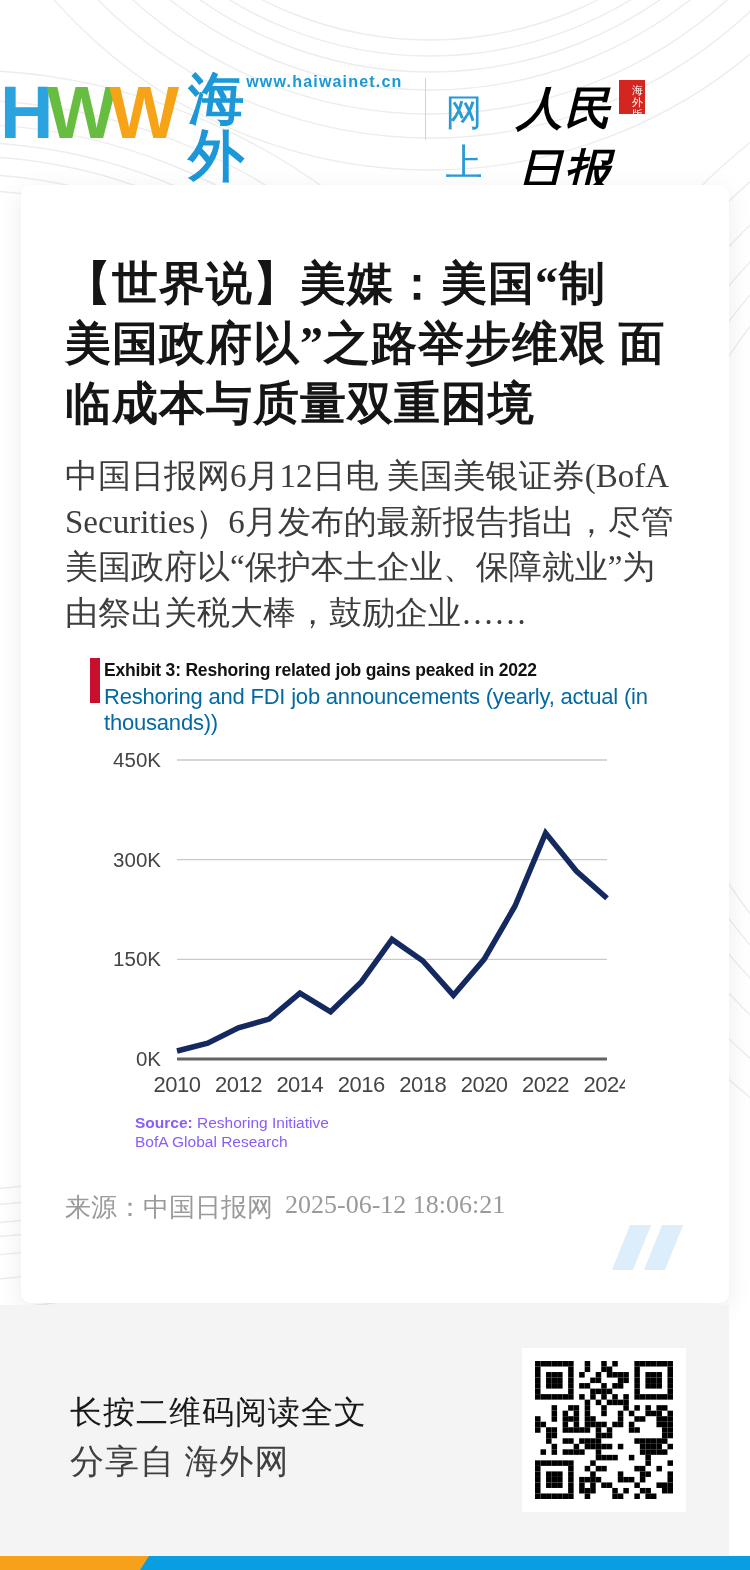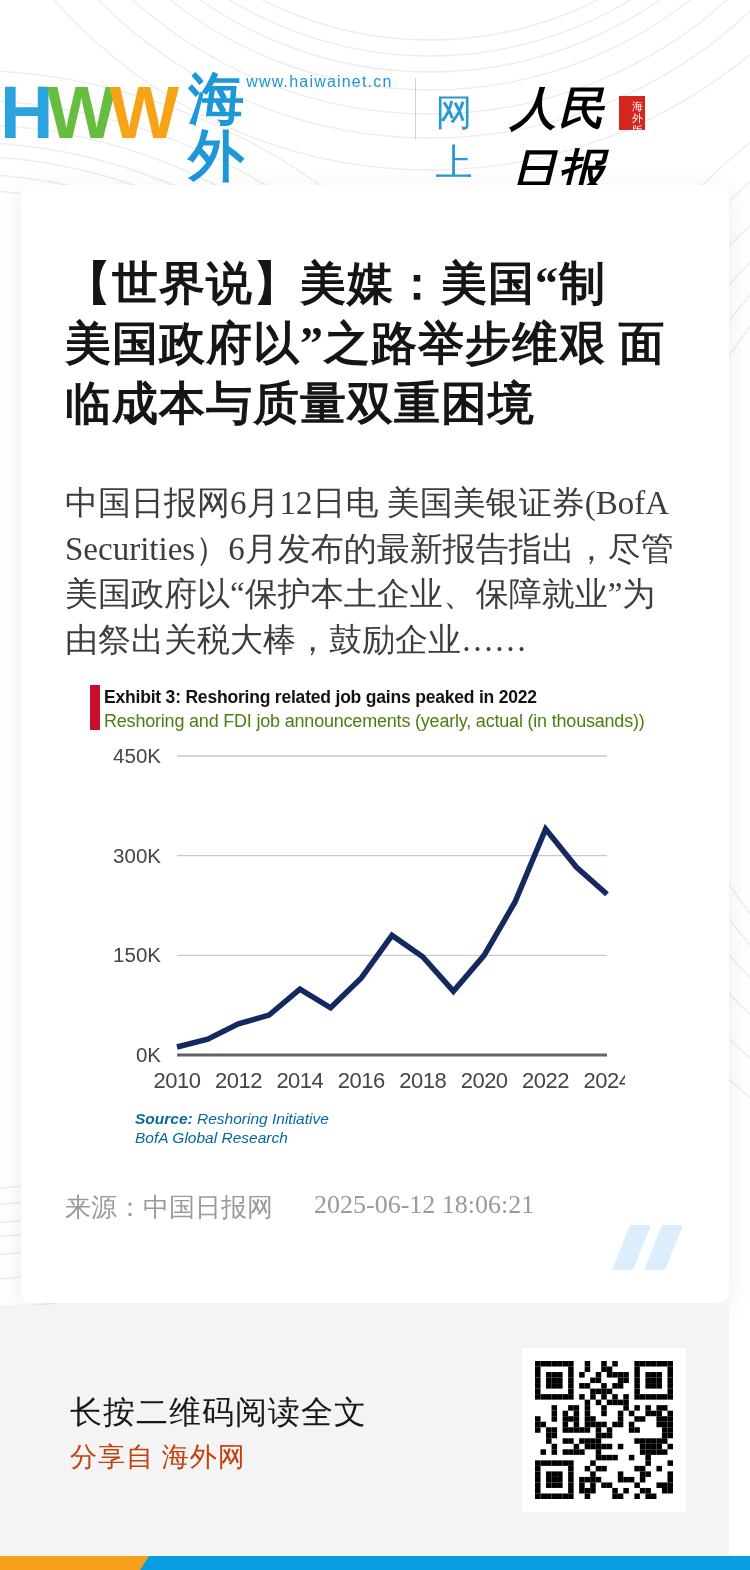--- a/index.html
+++ b/index.html
@@ -14,79 +14,79 @@
   .site-header{
     position:absolute;left:0;top:70px;width:645px;z-index:1;
     display:flex;justify-content:center;align-items:flex-start;
   }
   .hww{
     font-weight:bold;font-size:74px;line-height:1;letter-spacing:-7px;
     margin-top:6px;font-family:"Liberation Sans",sans-serif;
   }
   .site-col{display:flex;flex-direction:row;margin-left:16px;}
   .site-name{font-weight:bold;font-size:56px;line-height:1.02;letter-spacing:2px;}
-  .site-url{font-weight:normal;font-size:16px;letter-spacing:1.2px;margin-top:3px;text-align:center;}
+  .site-url{font-weight:bold;font-size:16px;letter-spacing:1.2px;margin-top:3px;text-align:center;}
   .header-divider{width:2px;height:62px;background:#d2d2d2;margin:8px 20px 0 22px;}
   .tagline{font-size:37px;margin-top:18px;letter-spacing:1px;}
   .paper-name{
     font-family:"Liberation Serif","DejaVu Serif",serif;
     font-style:italic;font-weight:bold;font-size:46px;margin:8px 0 0 14px;letter-spacing:2px;
   }
   .paper-badge{
-    width:24px;height:34px;margin:26px 0 0 6px;color:#fff;
+    width:24px;height:34px;margin:10px 0 0 6px;color:#fff;
     font-size:11px;line-height:12px;text-align:center;
     word-break:break-all;padding:4px 13px 0;box-sizing:border-box;
   }
 
   
   .card{
     position:absolute;left:21px;top:185px;width:708px;height:1118px;z-index:1;
     background:#ffffff;border-radius:10px;
     box-shadow:0 6px 26px rgba(0,0,0,0.08);
     padding:0 44px;box-sizing:border-box;
   }
   .article-title{
     margin-top:69px;
     font-family:"Liberation Serif","DejaVu Serif",serif;
     font-weight:bold;font-size:46px;line-height:60px;color:#151515;letter-spacing:1px;
   }
   .article-excerpt{
-    margin-top:47px;
+    margin-top:20px;
     font-family:"Liberation Serif","DejaVu Serif",serif;
     font-size:33px;line-height:45.5px;color:#3d3d3d;
   }
   .chart{margin:22px 0 0 25px;}
   .chart-header{display:flex;gap:4px;}
   .chart-accent{width:10px;height:45px;flex:0 0 10px;}
   .chart-title{font-weight:bold;font-size:17.5px;line-height:1.2;color:#121212;letter-spacing:-0.2px;padding-top:2px;}
-  .chart-subtitle{font-size:18px;color:#4d7c0f;letter-spacing:-0.2px;margin-top:3px;}
+  .chart-subtitle{font-size:22px;color:#0369a1;letter-spacing:-0.2px;margin-top:3px;}
   #chart-svg{margin:15px 0 0 5px;display:block;}
   #chart-svg text{font-family:"Liberation Sans","DejaVu Sans",sans-serif;fill:#454545;}
   #chart-svg .ytick{font-size:20.5px;}
   #chart-svg .xtick{font-size:22px;letter-spacing:-0.5px;}
-  .chart-source{margin:14px 0 0 45px;font-size:15.5px;line-height:19px;color:#0369a1;font-style:italic;}
+  .chart-source{margin:14px 0 0 45px;font-size:15.5px;line-height:19px;color:#8b5cf6;}
   .article-meta{
-    position:absolute;left:44px;top:1005px;display:flex;gap:41px;
+    position:absolute;left:44px;top:1005px;display:flex;gap:12px;
     font-family:"Liberation Serif","DejaVu Serif",serif;
     font-size:26px;color:#9a9a9a;
   }
   .quote-decor{position:absolute;left:600px;top:1040px;display:flex;gap:11px;}
   .slash{width:21px;height:45px;background:#dcedfb;transform:skewX(-22deg);}
 
   
   .share-footer{position:absolute;left:0;top:1305px;width:729px;height:251px;background:#f4f4f5;z-index:1;}
   .footer-cta{
     position:absolute;left:70px;top:86px;
     font-family:"Liberation Serif","DejaVu Serif",serif;
     font-size:32px;color:#191919;letter-spacing:1px;
   }
   .footer-share{
     position:absolute;left:70px;top:134px;
     font-family:"Liberation Serif","DejaVu Serif",serif;
-    font-size:27px;color:#c2410c;letter-spacing:1px;
+    font-size:34px;color:#404040;letter-spacing:1px;
   }
   .qr-box{position:absolute;left:522px;top:43px;width:164px;height:164px;background:#ffffff;}
   #qr-svg{position:absolute;left:13px;top:13px;display:block;}
 
   
   .bottom-bar{position:absolute;left:0;top:1556px;width:750px;height:14px;z-index:2;}
   .bar-blue{position:absolute;left:0;top:0;width:750px;height:14px;}
   .bar-orange{
     position:absolute;left:0;top:0;width:160px;height:14px;
     clip-path:polygon(0 0,149px 0,140px 14px,0 14px);

